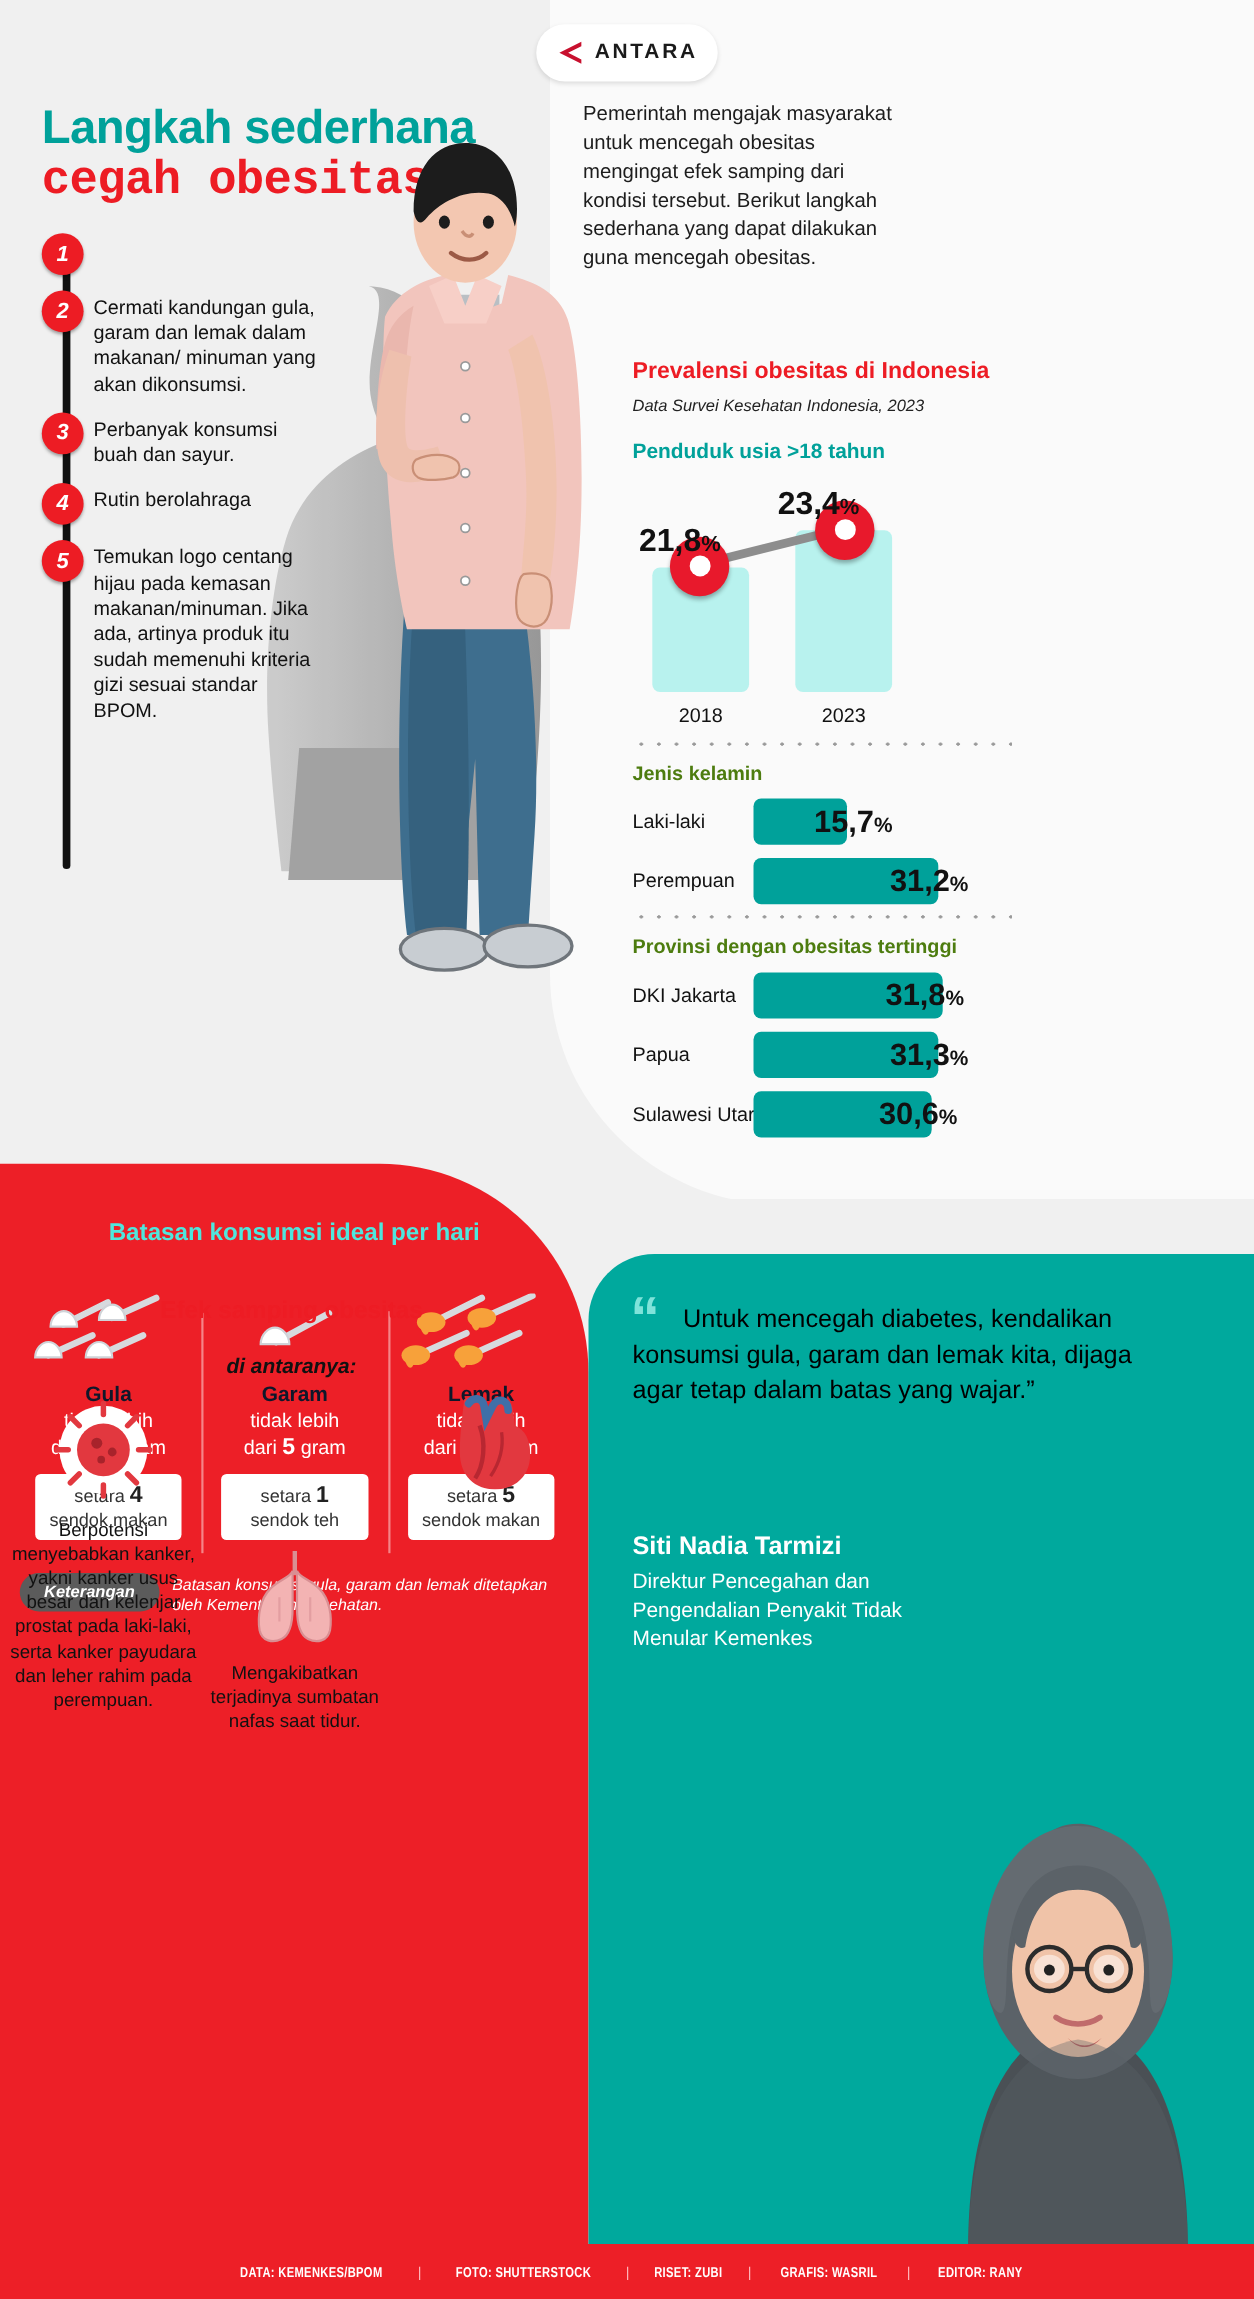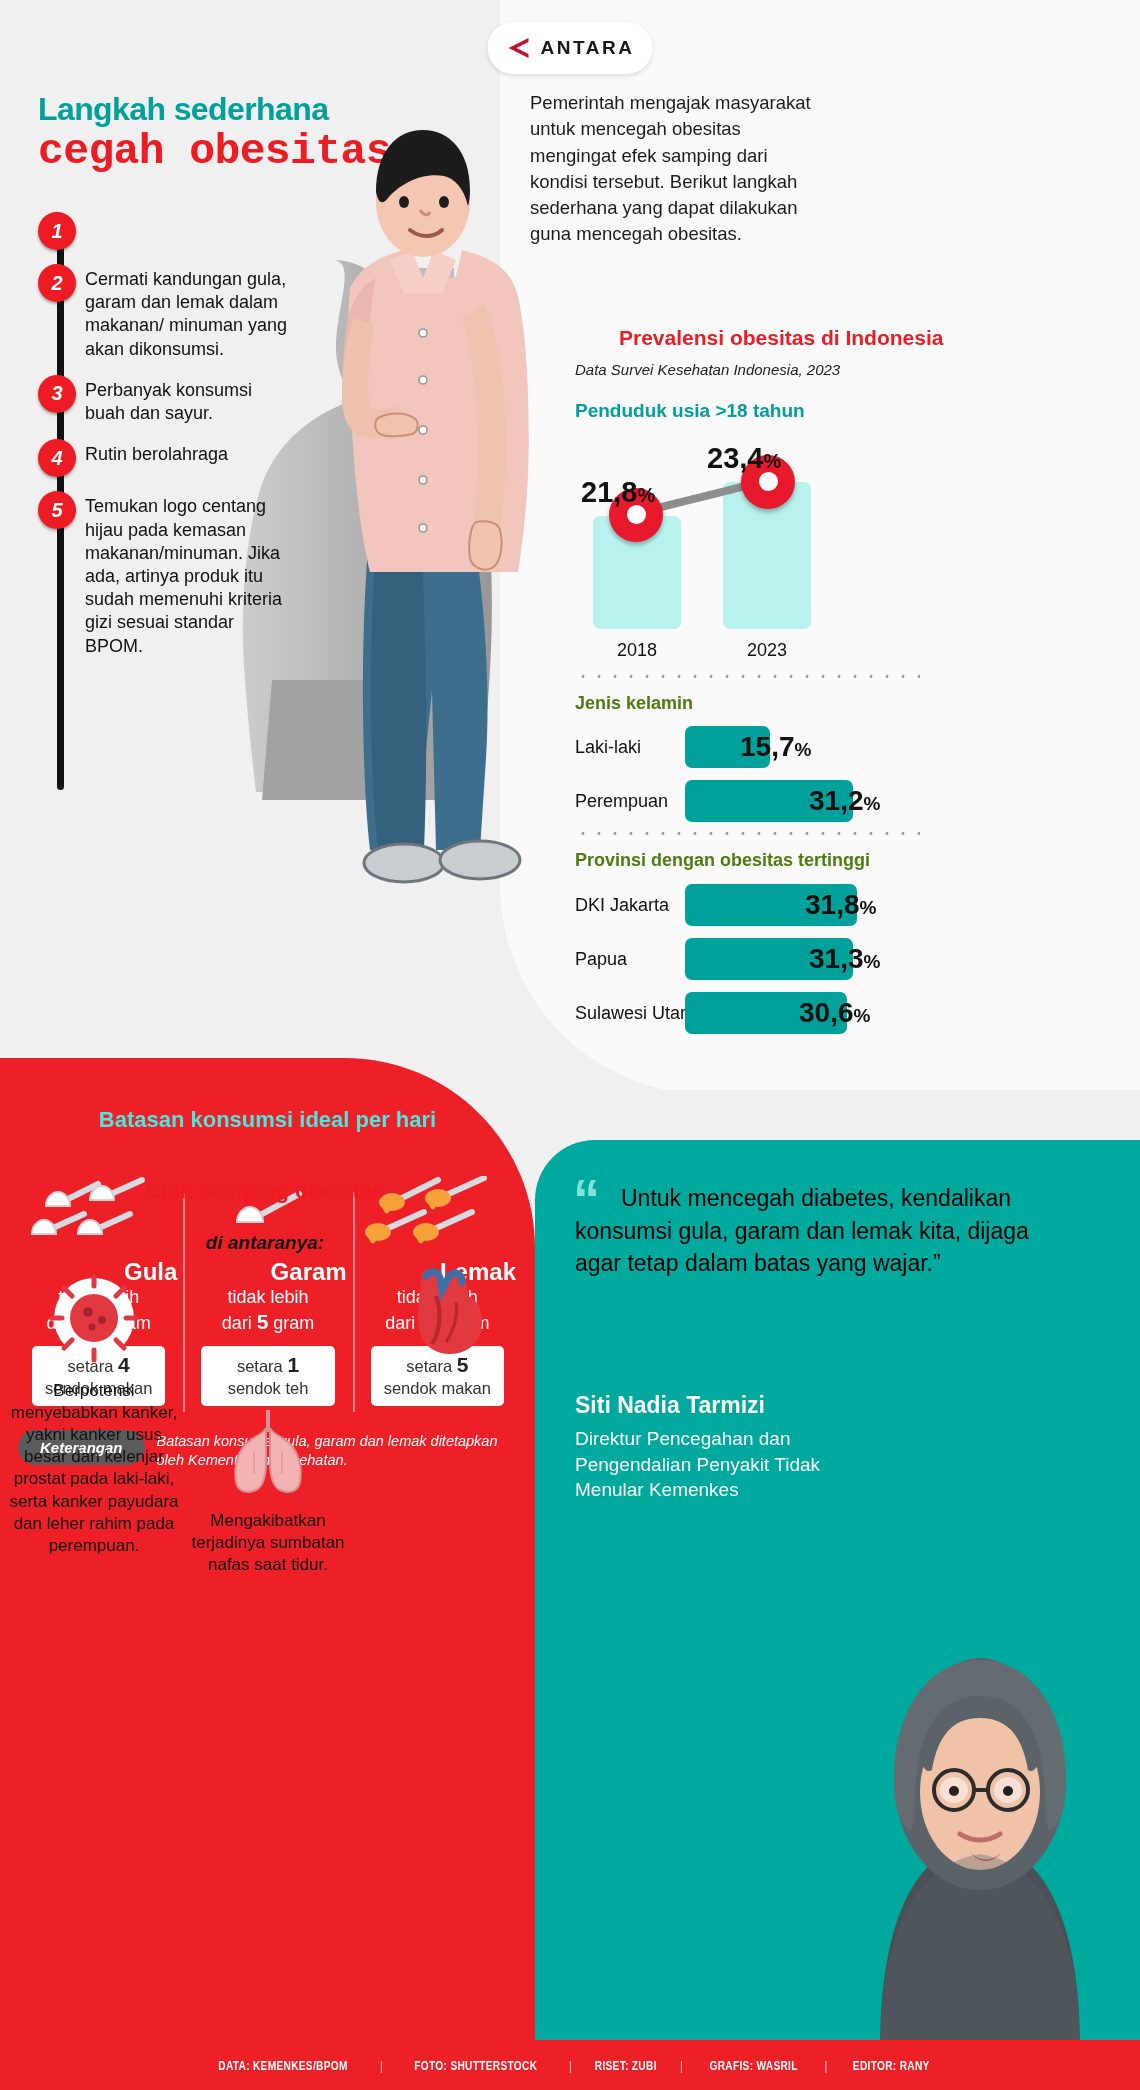--- a/index.html
+++ b/index.html
@@ -21,21 +21,21 @@
   .logo-mark{ width:26px; height:26px; }
   .logo-text{ font-size:19px; font-weight:700; letter-spacing:2.5px; color:#1a1a1a; }
 
   
   .sec-top{ position:absolute; left:0; top:0; width:1140px; height:1090px; background:#f0f0f0; overflow:hidden; }
   .white-blob{
     position:absolute; right:0; top:0; width:640px; height:1095px;
     background:#fafafa; border-bottom-left-radius:210px;
   }
   .title{ position:absolute; left:38px; top:92px; width:480px; }
-  .title-l1{ font-size:32px; font-weight:800; color:#00a19a; line-height:1.12; letter-spacing:-.6px;}
+  .title-l1{ font-size:43px; font-weight:800; color:#00a19a; line-height:1.12; letter-spacing:-.6px;}
   .title-l2{ font-size:43px; font-weight:800; color:#ed1c24; line-height:1.12; letter-spacing:-.6px;font-family:Liberation Mono, monospace;}
 
   .intro{
     position:absolute; left:530px; top:90px; width:300px;
     font-size:18.5px; line-height:1.42; color:#1c1c1c;
   }
 
   
   .person{ position:absolute; left:272px; top:118px; width:300px; height:770px; z-index:5;}
   .shadow-fig{ position:absolute; left:212px; top:250px; width:290px; height:560px; z-index:3; opacity:.9;}
@@ -47,21 +47,21 @@
   .step-num{
     flex:0 0 auto; width:38px; height:38px; border-radius:50%;
     background:#ed1c24; color:#fff; font-size:20px; font-weight:800; font-style:italic;
     display:flex; align-items:center; justify-content:center; margin-right:9px;
     box-shadow:0 2px 3px rgba(0,0,0,.35);
   }
   .step-txt{ font-size:18px; line-height:1.29; color:#111; padding-top:4px; }
 
   
   .stats{ position:absolute; left:575px; top:325px; width:540px; z-index:20; }
-  .stat-h-red{ font-size:21px; font-weight:800; color:#ed1c24; line-height:1.22;margin-left:44px; }
+  .stat-h-red{ font-size:21px; font-weight:800; color:#ed1c24; line-height:1.22; }
   .stat-sub{ font-size:15px; font-style:italic; color:#222; line-height:1.28; margin-top:9px; }
   .stat-h-teal{ font-size:19px; font-weight:800; color:#00a19a; line-height:1.25; margin-top:20px; }
 
   .barchart{ position:relative; height:240px; margin-top:6px; }
   .bc-bar{ position:absolute; bottom:40px; width:88px; background:#b8f2ee; border-radius:7px; }
   .bc-bar.b1{ left:18px; height:113px; }
   .bc-bar.b2{ left:148px; height:147px; }
   .bc-lab{ position:absolute; bottom:8px; width:88px; text-align:center; font-size:18px; color:#111;}
   .bc-lab.l1{ left:18px; } .bc-lab.l2{ left:148px; }
   .bc-val{ position:absolute; font-size:29px; font-weight:800; color:#111; white-space:nowrap;}
@@ -85,21 +85,21 @@
 
   
   .sec-red{ position:absolute; left:0; top:1058px; width:535px; height:1080px; background:#ed1f27;
             border-top-right-radius:190px; overflow:hidden; z-index:15;}
   .red-title{ position:absolute; top:48px; left:0; width:535px; text-align:center;
               font-size:22px; font-weight:800; color:#4fe6dd; line-height:1.25;}
   .cols{ position:absolute; top:118px; left:14px; width:508px; display:flex; }
   .col{ flex:1; text-align:center; position:relative; padding:0 6px;}
   .col + .col::before{ content:""; position:absolute; left:0; top:16px; width:2px; height:220px; background:rgba(255,255,255,.45);}
   .spoons{ height:68px; position:relative; margin-bottom:14px;}
-  .c-name{ font-size:24px; font-weight:800; color:#ffffff;text-align:right; }
+  .c-name{ font-size:19px; font-weight:800; color:#0f172a; }
   .c-l1{ font-size:18px; color:#fff; line-height:1.28;}
   .c-l2{ font-size:18px; color:#fff; line-height:1.28;}
   .c-l2 b{ font-size:21px; font-weight:700;}
   .badge{ margin:10px 12px 0 12px; background:#fff; border-radius:5px; padding:6px 4px 8px 4px;
           font-size:16.5px; color:#333; line-height:1.22;}
   .badge b{ font-size:21px; font-weight:700; color:#222;}
   .note{ position:absolute; left:18px; top:372px; width:500px; display:flex; align-items:flex-start; gap:12px;}
   .note-pill{ flex:0 0 auto; background:#5b5b5b; color:#fff; border-radius:18px; padding:9px 22px;
               font-size:15px; font-weight:700; font-style:italic;}
   .note-txt{ font-size:14.5px; font-style:italic; color:#fff; line-height:1.32; padding-top:2px;}

